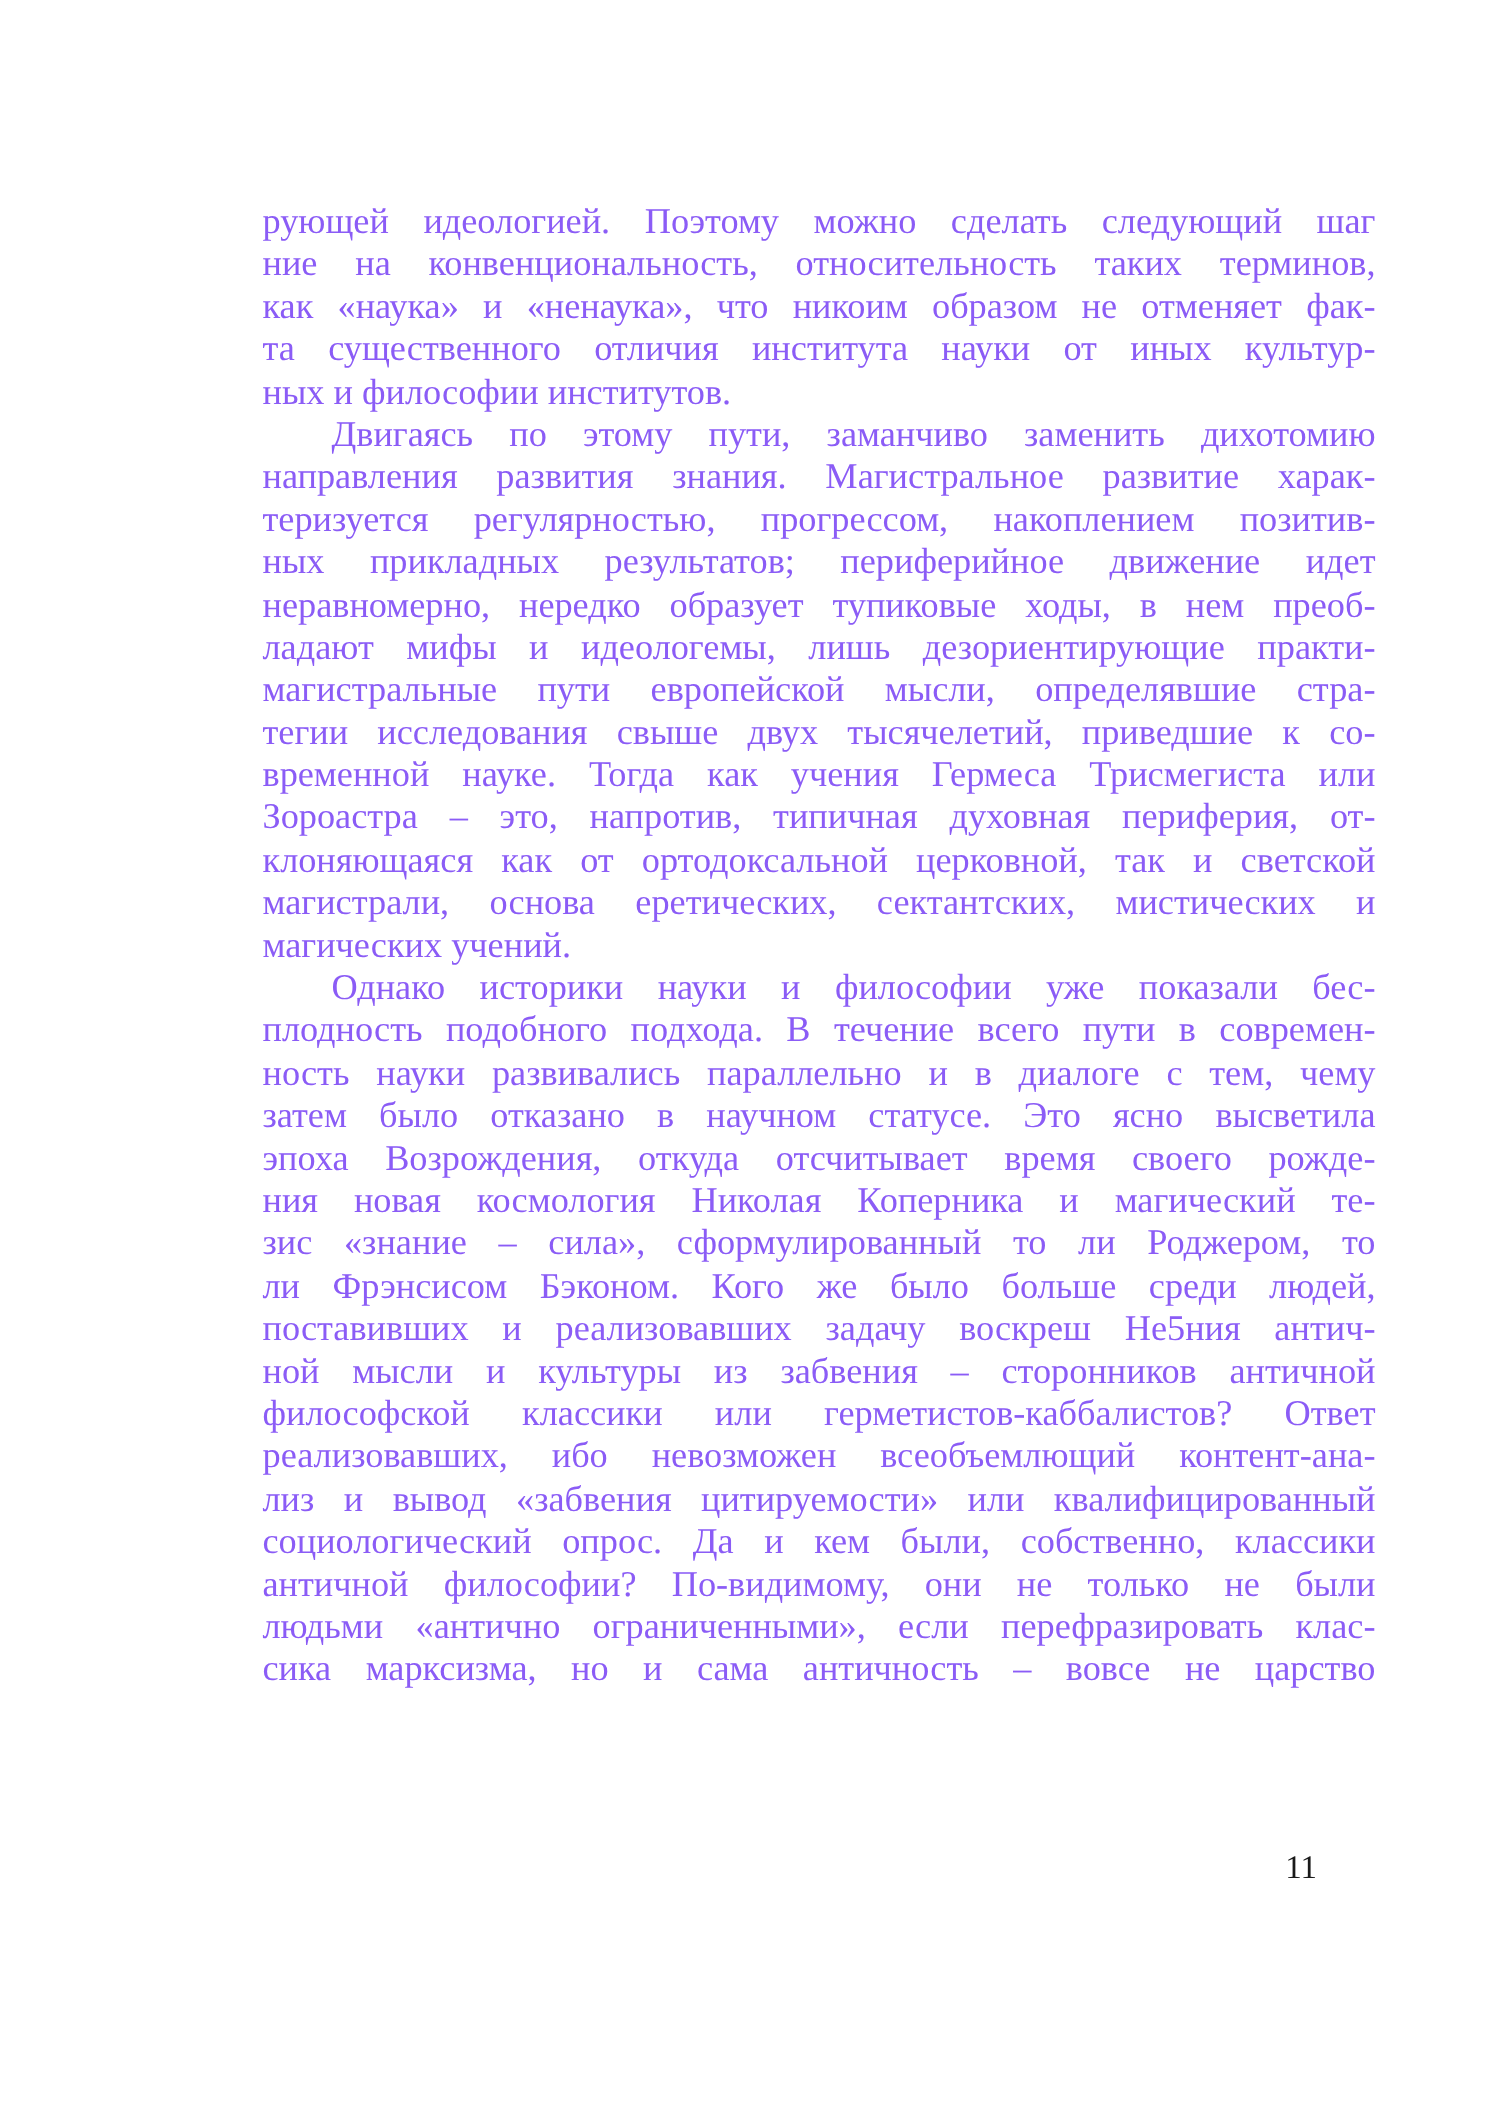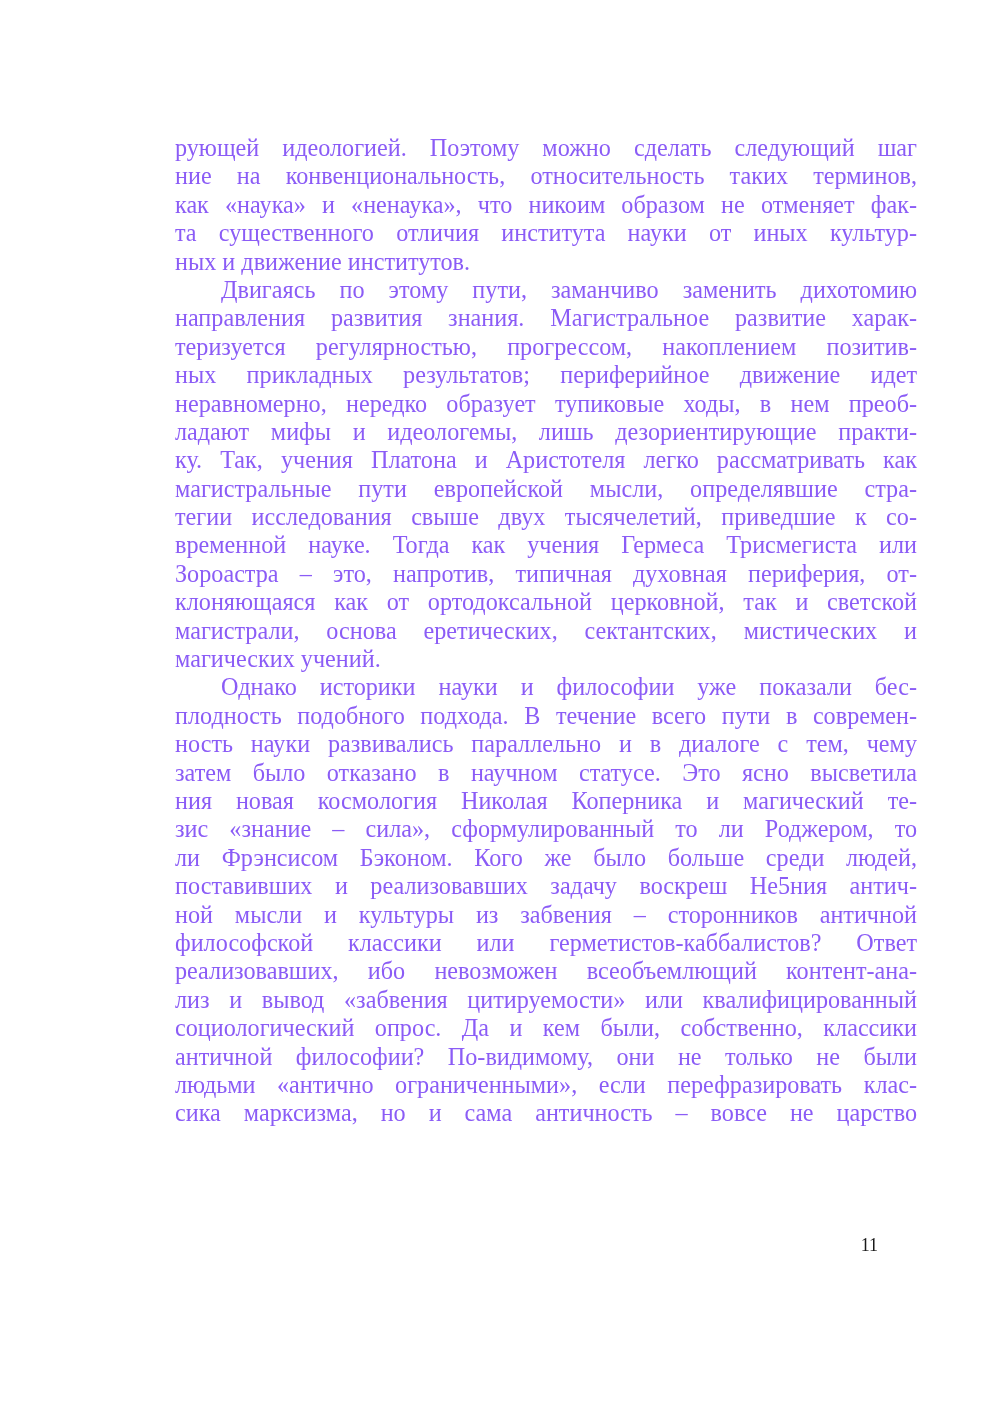--- a/index.html
+++ b/index.html
@@ -45,61 +45,61 @@
     .line.indent {
       padding-left: 46px;
     }
     .page-number {
       position: absolute;
       left: 852px;
       top: 1232px;
       width: 26px;
       text-align: right;
       font-family: "Liberation Serif", "DejaVu Serif", serif;
-      font-size: 18px;
+      font-size: 22px;
       line-height: 26px;
       color: #1a1a1a;
     }
   </style>
 </head>
 <body>
 
 <div class="page">
   <div class="text-block">
 
     <div>
       <span class="line">рующей идеологией. Поэтому можно сделать следующий шаг</span>
       <span class="line">ние на конвенциональность, относительность таких терминов,</span>
       <span class="line">как «наука» и «ненаука», что никоим образом не отменяет фак-</span>
       <span class="line">та существенного отличия института науки от иных культур-</span>
-      <span class="line last">ных и движение институтов.</span>
+      <span class="line last">ных и философии институтов.</span>
     </div>
 
     <div>
       <span class="line indent">Двигаясь по этому пути, заманчиво заменить дихотомию</span>
       <span class="line">направления развития знания. Магистральное развитие харак-</span>
       <span class="line">теризуется регулярностью, прогрессом, накоплением позитив-</span>
       <span class="line">ных прикладных результатов; периферийное движение идет</span>
       <span class="line">неравномерно, нередко образует тупиковые ходы, в нем преоб-</span>
       <span class="line">ладают мифы и идеологемы, лишь дезориентирующие практи-</span>
-      <span class="line">ку. Так, учения Платона и Аристотеля легко рассматривать как</span>
       <span class="line">магистральные пути европейской мысли, определявшие стра-</span>
       <span class="line">тегии исследования свыше двух тысячелетий, приведшие к со-</span>
       <span class="line">временной науке. Тогда как учения Гермеса Трисмегиста или</span>
       <span class="line">Зороастра – это, напротив, типичная духовная периферия, от-</span>
       <span class="line">клоняющаяся как от ортодоксальной церковной, так и светской</span>
       <span class="line">магистрали, основа еретических, сектантских, мистических и</span>
       <span class="line last">магических учений.</span>
     </div>
 
     <div>
       <span class="line indent">Однако историки науки и философии уже показали бес-</span>
       <span class="line">плодность подобного подхода. В течение всего пути в современ-</span>
       <span class="line">ность науки развивались параллельно и в диалоге с тем, чему</span>
       <span class="line">затем было отказано в научном статусе. Это ясно высветила</span>
+      <span class="line">эпоха Возрождения, откуда отсчитывает время своего рожде-</span>
       <span class="line">ния новая космология Николая Коперника и магический те-</span>
       <span class="line">зис «знание – сила», сформулированный то ли Роджером, то</span>
       <span class="line">ли Фрэнсисом Бэконом. Кого же было больше среди людей,</span>
       <span class="line">поставивших и реализовавших задачу воскреш Не5ния антич-</span>
       <span class="line">ной мысли и культуры из забвения – сторонников античной</span>
       <span class="line">философской классики или герметистов-каббалистов? Ответ</span>
       <span class="line">реализовавших, ибо невозможен всеобъемлющий контент-ана-</span>
       <span class="line">лиз и вывод «забвения цитируемости» или квалифицированный</span>
       <span class="line">социологический опрос. Да и кем были, собственно, классики</span>
       <span class="line">античной философии? По-видимому, они не только не были</span>

